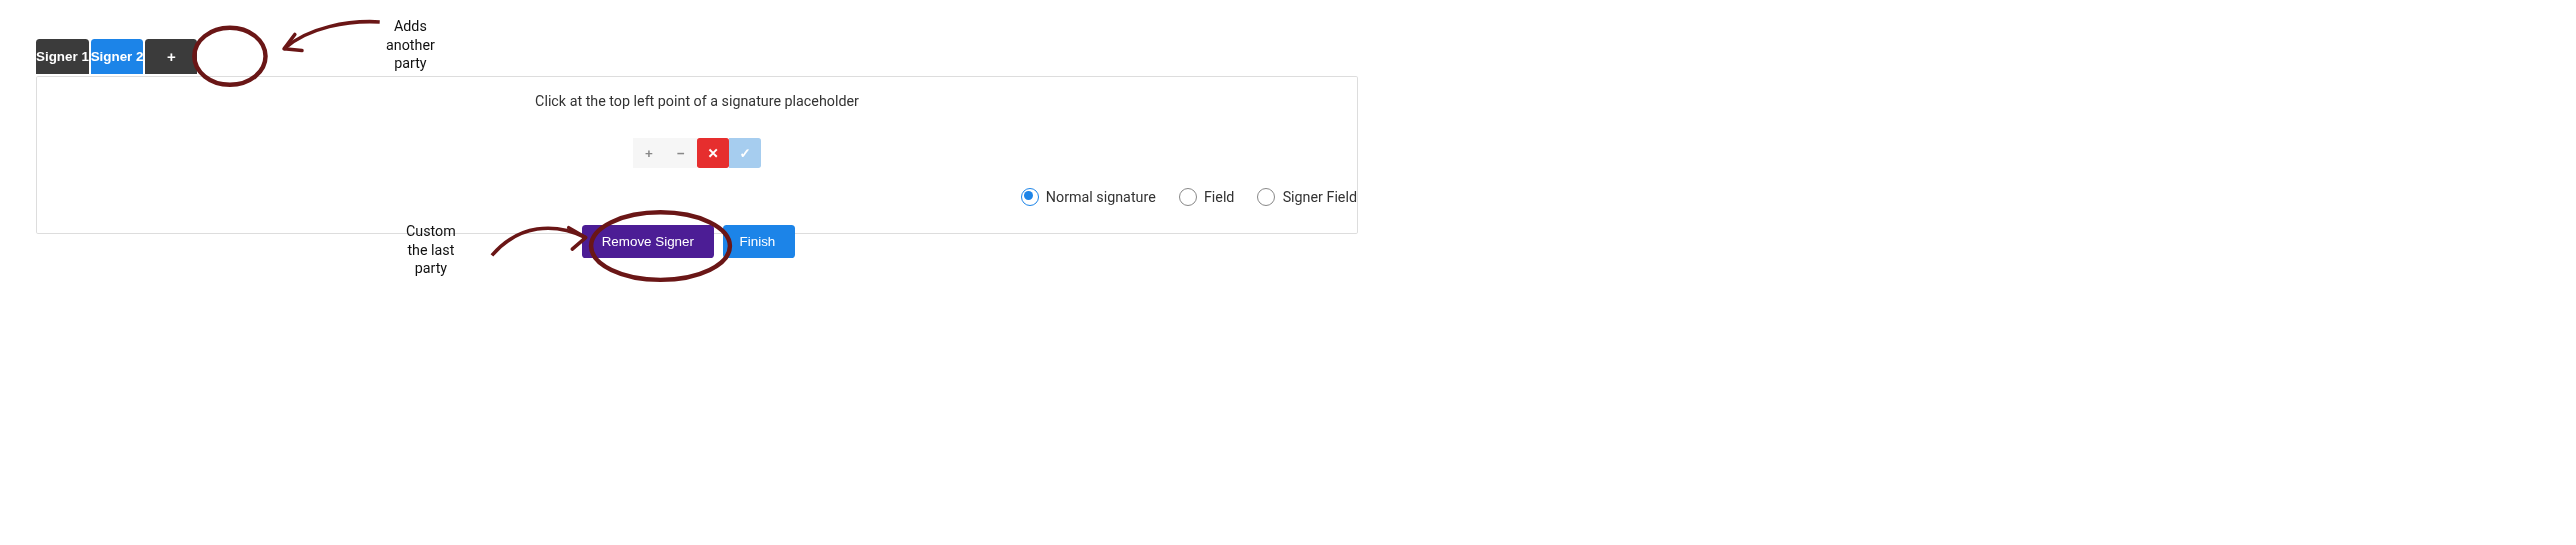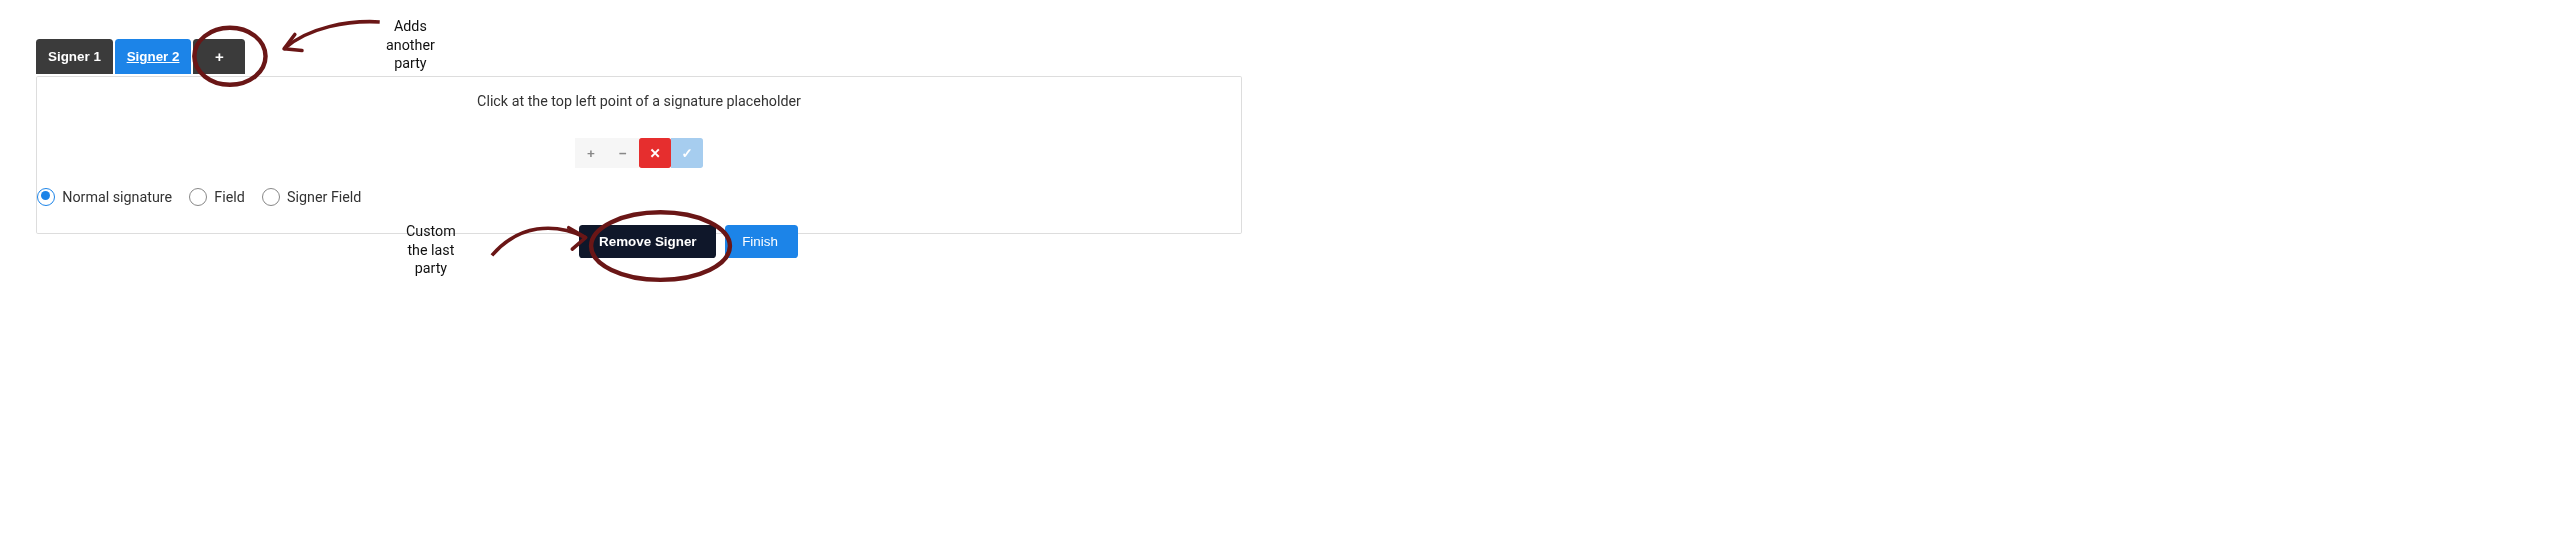--- a/index.html
+++ b/index.html
@@ -18,42 +18,42 @@
     padding-top: 0;
   }
   .tabs {
     display: flex;
     gap: 0;
     position: absolute;
     top: 39px;
     left: 36px;
   }
   .tab {
-    padding: 9px 12px;
+    padding: 9px 0;
     font-size: 13.4px;
     font-weight: 600;
     color: #fff;
     cursor: pointer;
     border: none;
     border-radius: 3.6px 3.6px 0 0;
     margin-right: 1.8px;
   }
   .tab.dark { background: #3b3b3b; }
-  .tab.blue { background: #1c84e8; text-decoration: underline; }
+  .tab.blue { background: #1c84e8; }
   .tab.plus { background: #3b3b3b; width: 52px; text-align: center; font-size: 15px; font-weight: 700; padding: 9px 0; }
   .panel {
     border: 0.9px solid #ddd;
     border-radius: 1.8px;
     padding: 16px 0 27px 0;
     text-align: center;
     position: absolute;
     top: 76px;
     left: 36px;
     right: 0;
-    width: 1206px;
+    width: 1322px;
     background: #fff;
   }
   .instruction {
     font-size: 14.3px;
     color: #333;
     margin-bottom: 29px;
   }
   .toolbar {
     display: inline-flex;
     margin-bottom: 19.7px;
@@ -67,22 +67,22 @@
     border: none;
     cursor: pointer;
     font-size: 13.4px;
     font-weight: 700;
   }
   .tbtn.light { background: #f6f6f6; color: #888; }
   .tbtn.red { background: #e62e2e; color: #fff; border-radius: 2.7px; }
   .tbtn.blue { background: #a6cdef; color: #fff; border-radius: 0 2.7px 2.7px 0; }
   .radios {
     display: flex;
-    justify-content: flex-start;
-    gap: 17px;
+    justify-content: flex-end;
+    gap: 23px;
     align-items: center;
   }
   .radio-item {
     display: flex;
     align-items: center;
     gap: 7.2px;
     font-size: 14.3px;
     color: #333;
     cursor: pointer;
   }
@@ -114,21 +114,21 @@
   .btn {
     display: inline-block;
     padding: 9px 19.7px;
     font-size: 13.4px;
     color: #fff;
     border: none;
     border-radius: 3.6px;
     cursor: pointer;
     margin: 0 2.7px;
   }
-  .btn.red { background: #0f172a; font-weight: bold; }
+  .btn.red { background: #4c1d95; }
   .btn.blue { background: #1c84e8; padding-left: 17px; }
 
   
   .annot-text {
     position: absolute;
     font-size: 14.3px;
     color: #111;
     text-align: center;
     line-height: 1.3;
   }

